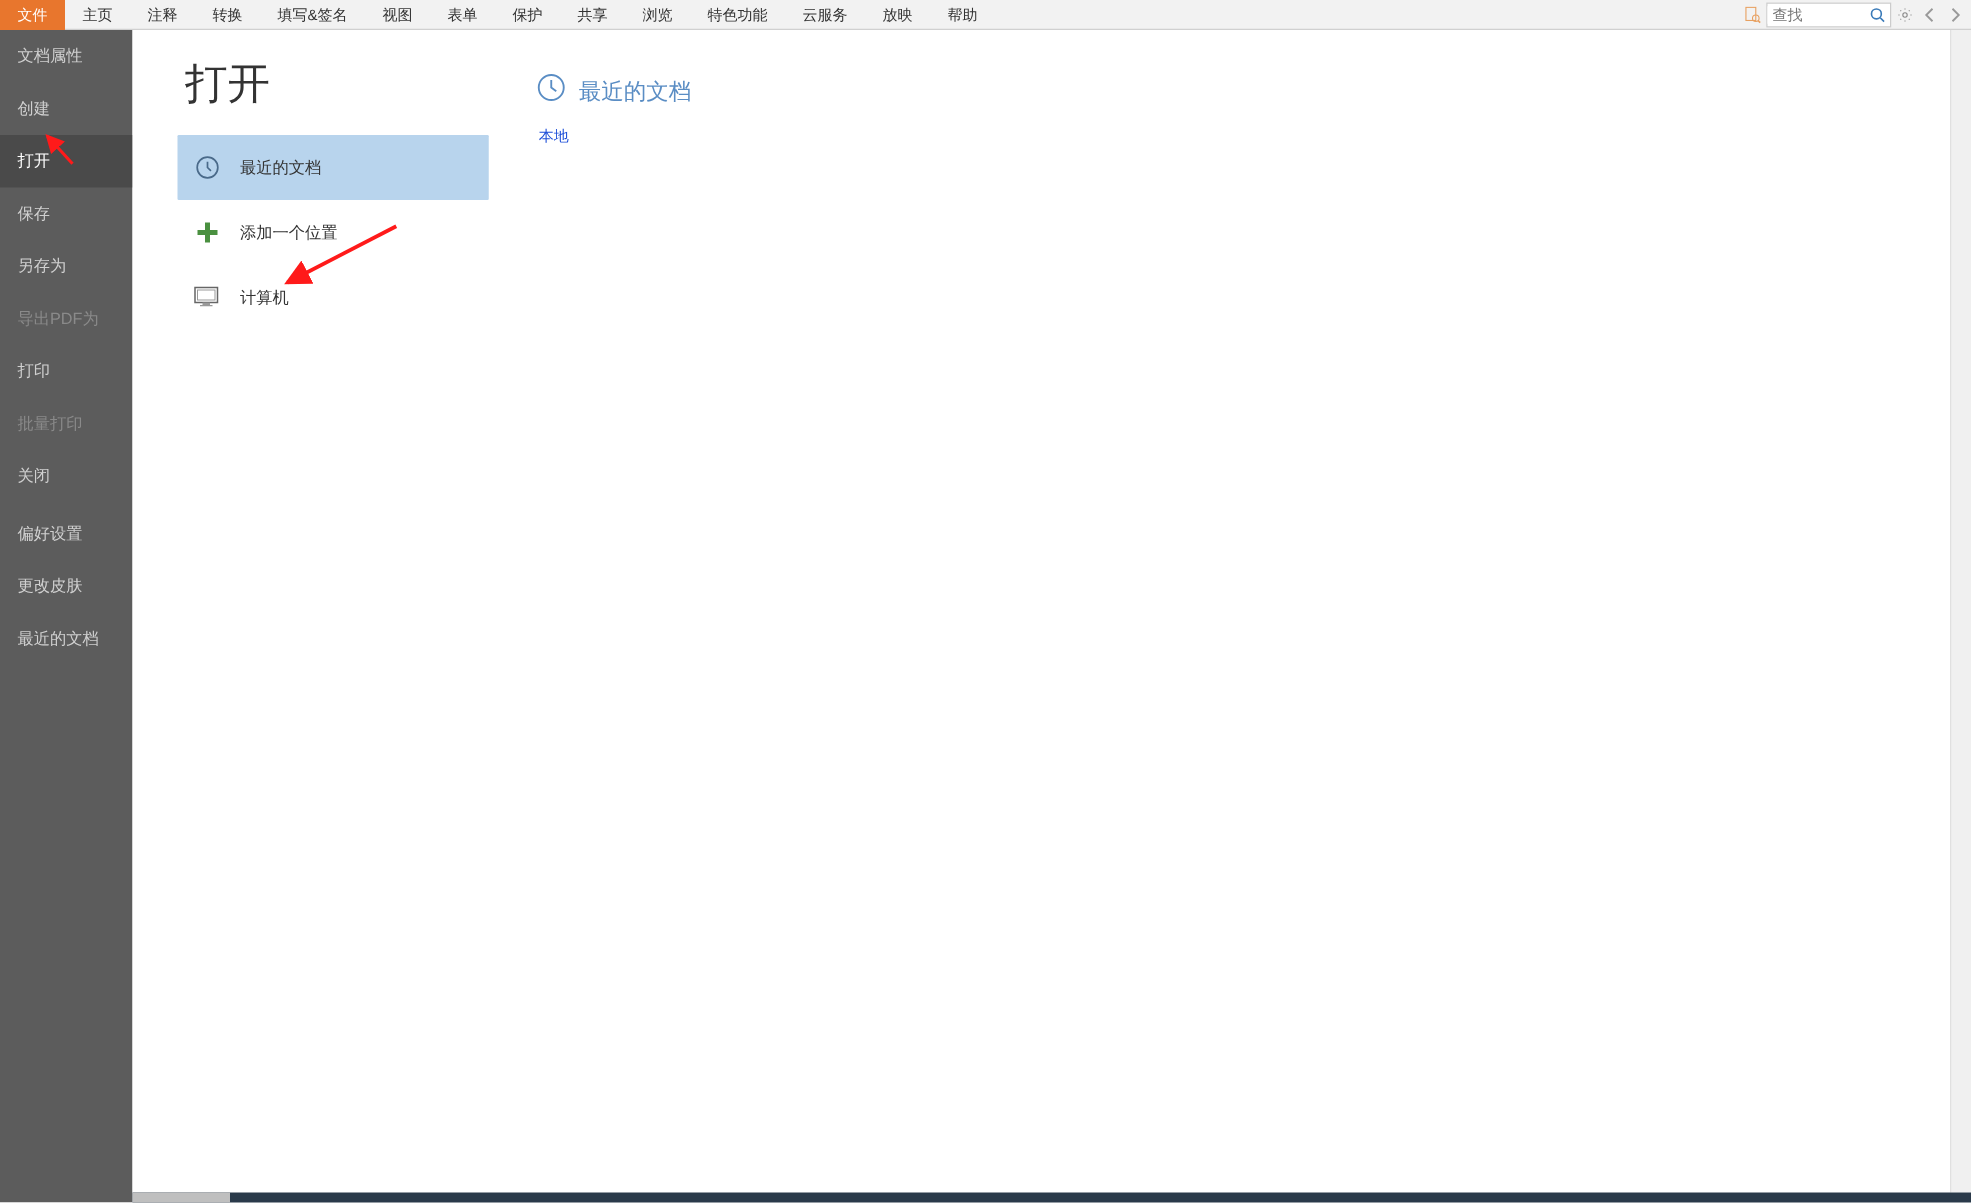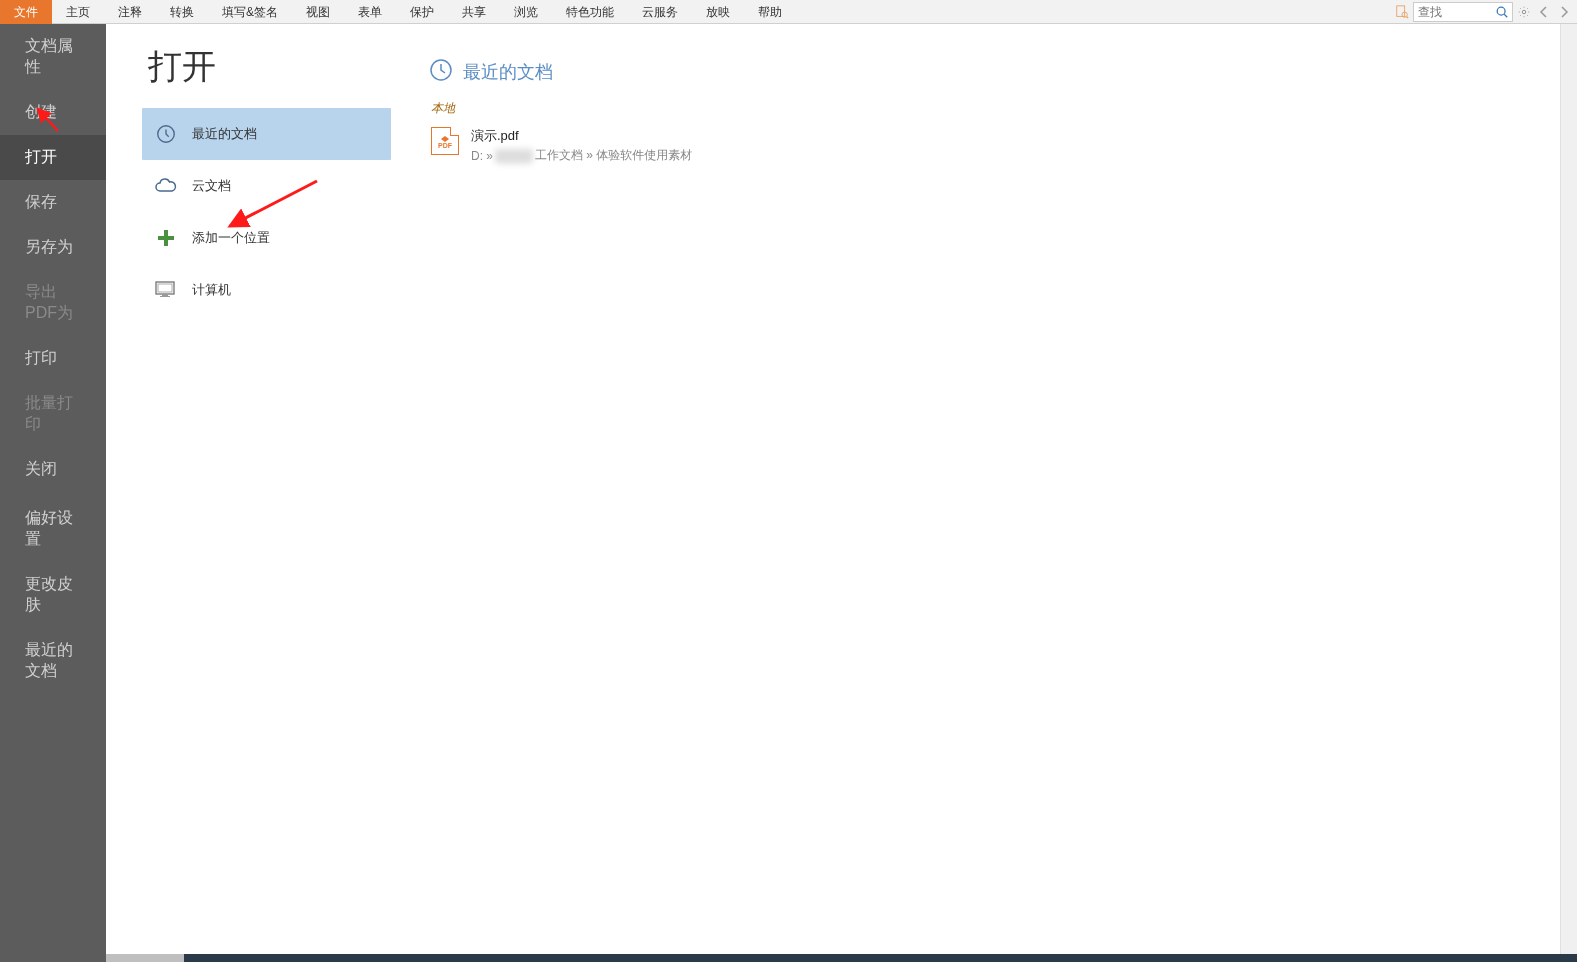--- a/index.html
+++ b/index.html
@@ -13,37 +13,37 @@
     .search-box { display: flex; align-items: center; border: 1px solid #ccc; height: 20px; background: #fff; }
     .search-input { width: 78px; border: none; outline: none; font-size: 12px; padding: 0 4px; color: #888; }
     .search-btn { width: 20px; height: 18px; display: flex; align-items: center; justify-content: center; cursor: pointer; }
     .icon-btn { width: 18px; height: 18px; display: flex; align-items: center; justify-content: center; cursor: pointer; }
     
     
     .body { display: flex; height: calc(100% - 24px); }
     
     
     .sidebar-dark { width: 106px; background: #5c5c5c; color: #d0d0d0; }
-    .sidebar-dark .s-item { padding: 12px 25px; font-size: 16px; cursor: pointer; }
+    .sidebar-dark .s-item { padding: 12px 14px; font-size: 13px; cursor: pointer; }
     .sidebar-dark .s-item.active { background: #4a4a4a; color: #fff; }
     .sidebar-dark .s-item.disabled { color: #8a8a8a; }
     .sidebar-dark .s-gap { height: 4px; }
     
     
     .panel-mid { width: 295px; background: #fff; padding: 20px 10px 0 36px; }
     .panel-mid h1 { font-size: 34px; font-weight: 300; color: #333; margin: 0 0 18px 6px; }
     .loc-item { display: flex; align-items: center; gap: 14px; padding: 14px 12px; font-size: 13px; color: #333; cursor: pointer; border-radius: 1px; position: relative; }
     .loc-item.selected { background: #b8d4ed; }
     .loc-icon { width: 24px; height: 24px; display: flex; align-items: center; justify-content: center; flex-shrink: 0; }
     
     
     .panel-right { flex: 1; background: #fff; padding: 34px 20px 0 28px; }
     .recent-header { display: flex; align-items: center; gap: 10px; margin-bottom: 14px; }
     .recent-header h2 { font-size: 18px; font-weight: 400; color: #5a8dc4; }
-    .section-label { font-size: 12px; color: #a16207; margin-bottom: 6px; margin-left: 2px; font-style: italic; }
+    .section-label { font-size: 12px; color: #1d4ed8; margin-bottom: 6px; margin-left: 2px; }
     .file-item { display: flex; align-items: flex-start; gap: 12px; padding: 4px 2px; cursor: pointer; }
     .file-icon { width: 28px; height: 28px; border: 1px solid #e8762d; display: flex; flex-direction: column; align-items: center; justify-content: center; font-size: 7px; color: #e8762d; position: relative; background: #fff; }
     .file-icon::before { content: ""; position: absolute; top: -1px; right: -1px; width: 8px; height: 8px; background: #fff; border-left: 1px solid #e8762d; border-bottom: 1px solid #e8762d; }
     .file-info { display: flex; flex-direction: column; gap: 2px; }
     .file-name { font-size: 13px; color: #222; }
     .file-path { font-size: 12px; color: #888; display: flex; align-items: center; gap: 2px; }
     .blurred { filter: blur(3px); background: #ddd; color: #ddd; padding: 0 2px; border-radius: 2px; }
     
     
     .status-strip { position: absolute; bottom: 0; left: 106px; right: 0; height: 8px; background: #2a3a4a; }
@@ -135,28 +135,20 @@
     <div class="loc-item selected">
       <span class="loc-icon">
         <svg width="22" height="22" viewBox="0 0 24 24">
             <circle cx="12" cy="12" r="9" fill="none" stroke="#4a6a8a" stroke-width="1.5"></circle>
             <path d="M12 7v5l3 3" fill="none" stroke="#4a6a8a" stroke-width="1.5"></path>
           </svg>
       </span>
       <span>最近的文档</span>
     </div>
 
-    <div class="loc-item">
-      <span class="loc-icon">
-        <svg width="24" height="18" viewBox="0 0 24 18">
-            <path d="M6 14a4 4 0 010-8 5 5 0 019.5-1A4 4 0 0118 14H6z" fill="none" stroke="#4a6a8a" stroke-width="1.5"></path>
-          </svg>
-      </span>
-      <span>云文档</span>
-    </div>
 
     <div class="loc-item">
       <span class="loc-icon">
         <svg width="20" height="20" viewBox="0 0 20 20">
             <rect x="8" y="2" width="4" height="16" fill="#4a9040"></rect>
             <rect x="2" y="8" width="16" height="4" fill="#4a9040"></rect>
           </svg>
       </span>
       <span>添加一个位置</span>
     </div>
@@ -180,36 +172,20 @@
         <svg width="24" height="24" viewBox="0 0 24 24">
             <circle cx="12" cy="12" r="10" fill="none" stroke="#5a8dc4" stroke-width="1.5"></circle>
             <path d="M12 6v6l4 3" fill="none" stroke="#5a8dc4" stroke-width="1.5"></path>
           </svg>
       </span>
       <h2>最近的文档</h2>
     </div>
 
     <div class="section-label">本地</div>
 
-    <div class="file-item">
-      <div class="file-icon">
-        <svg width="10" height="6" viewBox="0 0 10 6" style="margin-top:2px">
-            <path d="M5 0 L9 3 L5 6 L1 3 Z" fill="#e8762d"></path>
-          </svg>
-        <span style="font-weight:bold">PDF</span>
-      </div>
-      <div class="file-info">
-        <div class="file-name">演示.pdf</div>
-        <div class="file-path">
-          <span>D: »</span>
-          <span class="blurred">████</span>
-          <span>工作文档 » 体验软件使用素材</span>
-        </div>
-      </div>
-    </div>
   </div>
 </div>
 
 <div class="vscroll"></div>
 
 <div class="status-strip"></div>
 
 <div class="arrow" style="left:32px; top:104px">
   <svg width="30" height="30" viewBox="0 0 30 30">
       <defs>

